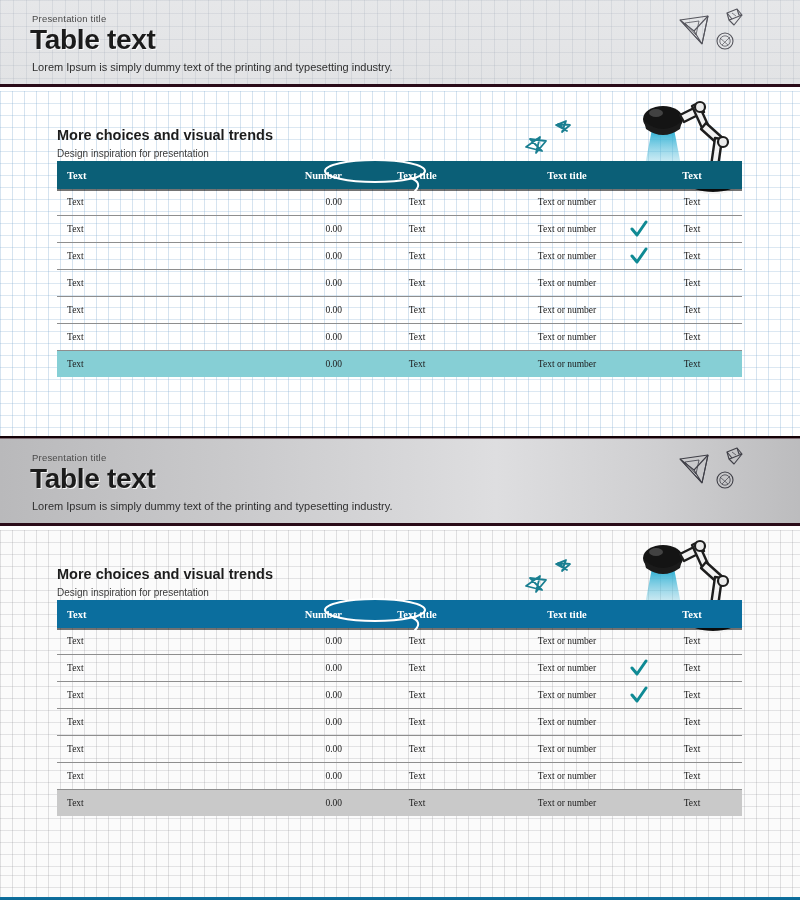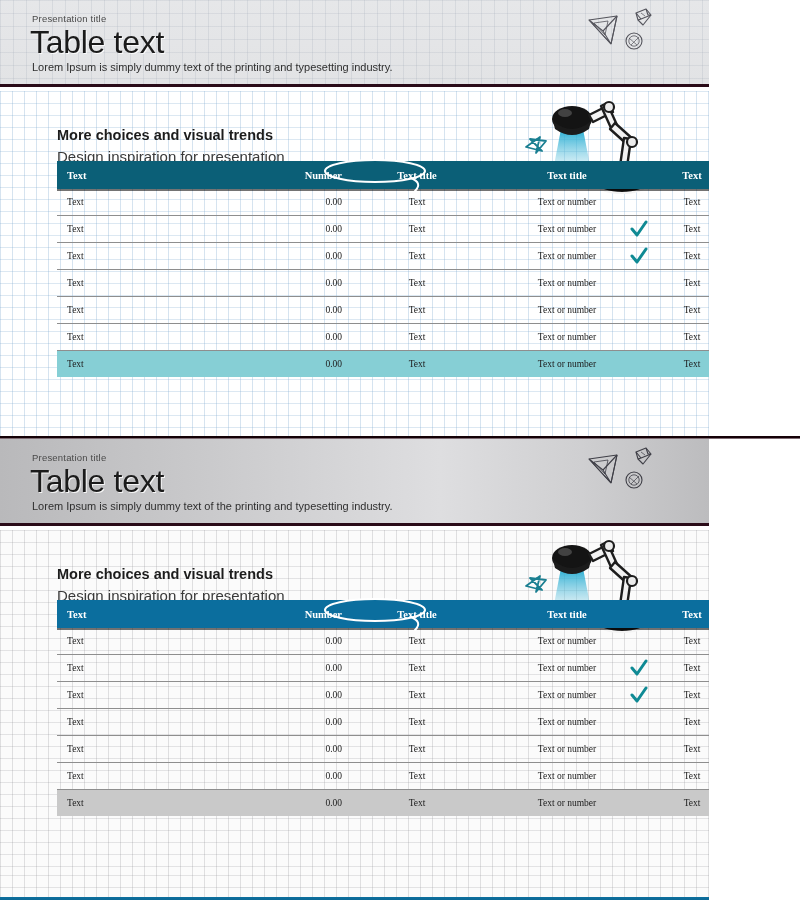--- a/index.html
+++ b/index.html
@@ -2,41 +2,41 @@
 <html><head>
 <meta charset="utf-8">
 <style>
   html,body{margin:0;padding:0;}
   body{
     width:800px;height:900px;
     font-family:"Liberation Sans", sans-serif;
     background:#ffffff;
     overflow:hidden;
   }
-  .slide{position:relative;width:709px;overflow:hidden;}
+  .slide{position:relative;width:800px;overflow:hidden;}
 
   
   .banner{position:relative;height:84px;overflow:hidden;}
   .banner.blue{
     background:
       repeating-linear-gradient(to right, rgba(150,160,175,.20) 0 1px, transparent 1px 13px),
       repeating-linear-gradient(to bottom, rgba(150,160,175,.18) 0 1px, transparent 1px 13px),
       linear-gradient(to bottom,#e6e7e9 0%,#e2e3e5 100%);
   }
   .banner.silver{
     background:
       linear-gradient(to right,#b9b9bb 0%,#c9c9cb 28%,#dedee0 62%,#cfcfd1 82%,#bcbcbe 100%);
   }
   .banner .kicker{
     position:absolute;left:32px;top:13px;
     font-size:9.5px;color:#4a4a4a;letter-spacing:.2px;
   }
   .banner .bigtitle{
     position:absolute;left:30px;top:24px;
-    font-size:32px;font-weight:normal;color:#1b1b1b;
+    font-size:28px;font-weight:bold;color:#1b1b1b;
     letter-spacing:-.3px;
     text-shadow:1px 1px 0 rgba(255,255,255,.85);
   }
   .banner .sub{
     position:absolute;left:32px;top:61px;
     font-size:11px;color:#2f2f2f;
   }
   .banner .shapes{position:absolute;right:18px;top:4px;width:110px;height:60px;}
   .rule-dark{height:3px;background:#2a0b18;}
   .rule-dark2{height:2px;background:#140106;}
@@ -52,21 +52,21 @@
       #ffffff;
   }
   .board.grey{
     background:
       repeating-linear-gradient(to right, rgba(150,150,155,.28) 0 1px, transparent 1px 12px),
       repeating-linear-gradient(to bottom, rgba(150,150,155,.24) 0 1px, transparent 1px 12px),
       #fbfbfb;
   }
 
   .heading{position:absolute;left:57px;top:36px;font-size:14.5px;font-weight:bold;color:#1c1c1c;}
-  .subheading{position:absolute;left:57px;top:57px;font-size:15px;color:#3a3a3a;}
+  .subheading{position:absolute;left:57px;top:57px;font-size:10px;color:#3a3a3a;}
 
   
   .lamp{position:absolute;right:36px;top:4px;width:130px;height:110px;}
 
   
   .stars{position:absolute;left:520px;top:26px;width:70px;height:44px;}
 
   
   .tbl{position:absolute;left:57px;top:70px;width:685px;font-family:Liberation Serif, serif;}
   .thead{

